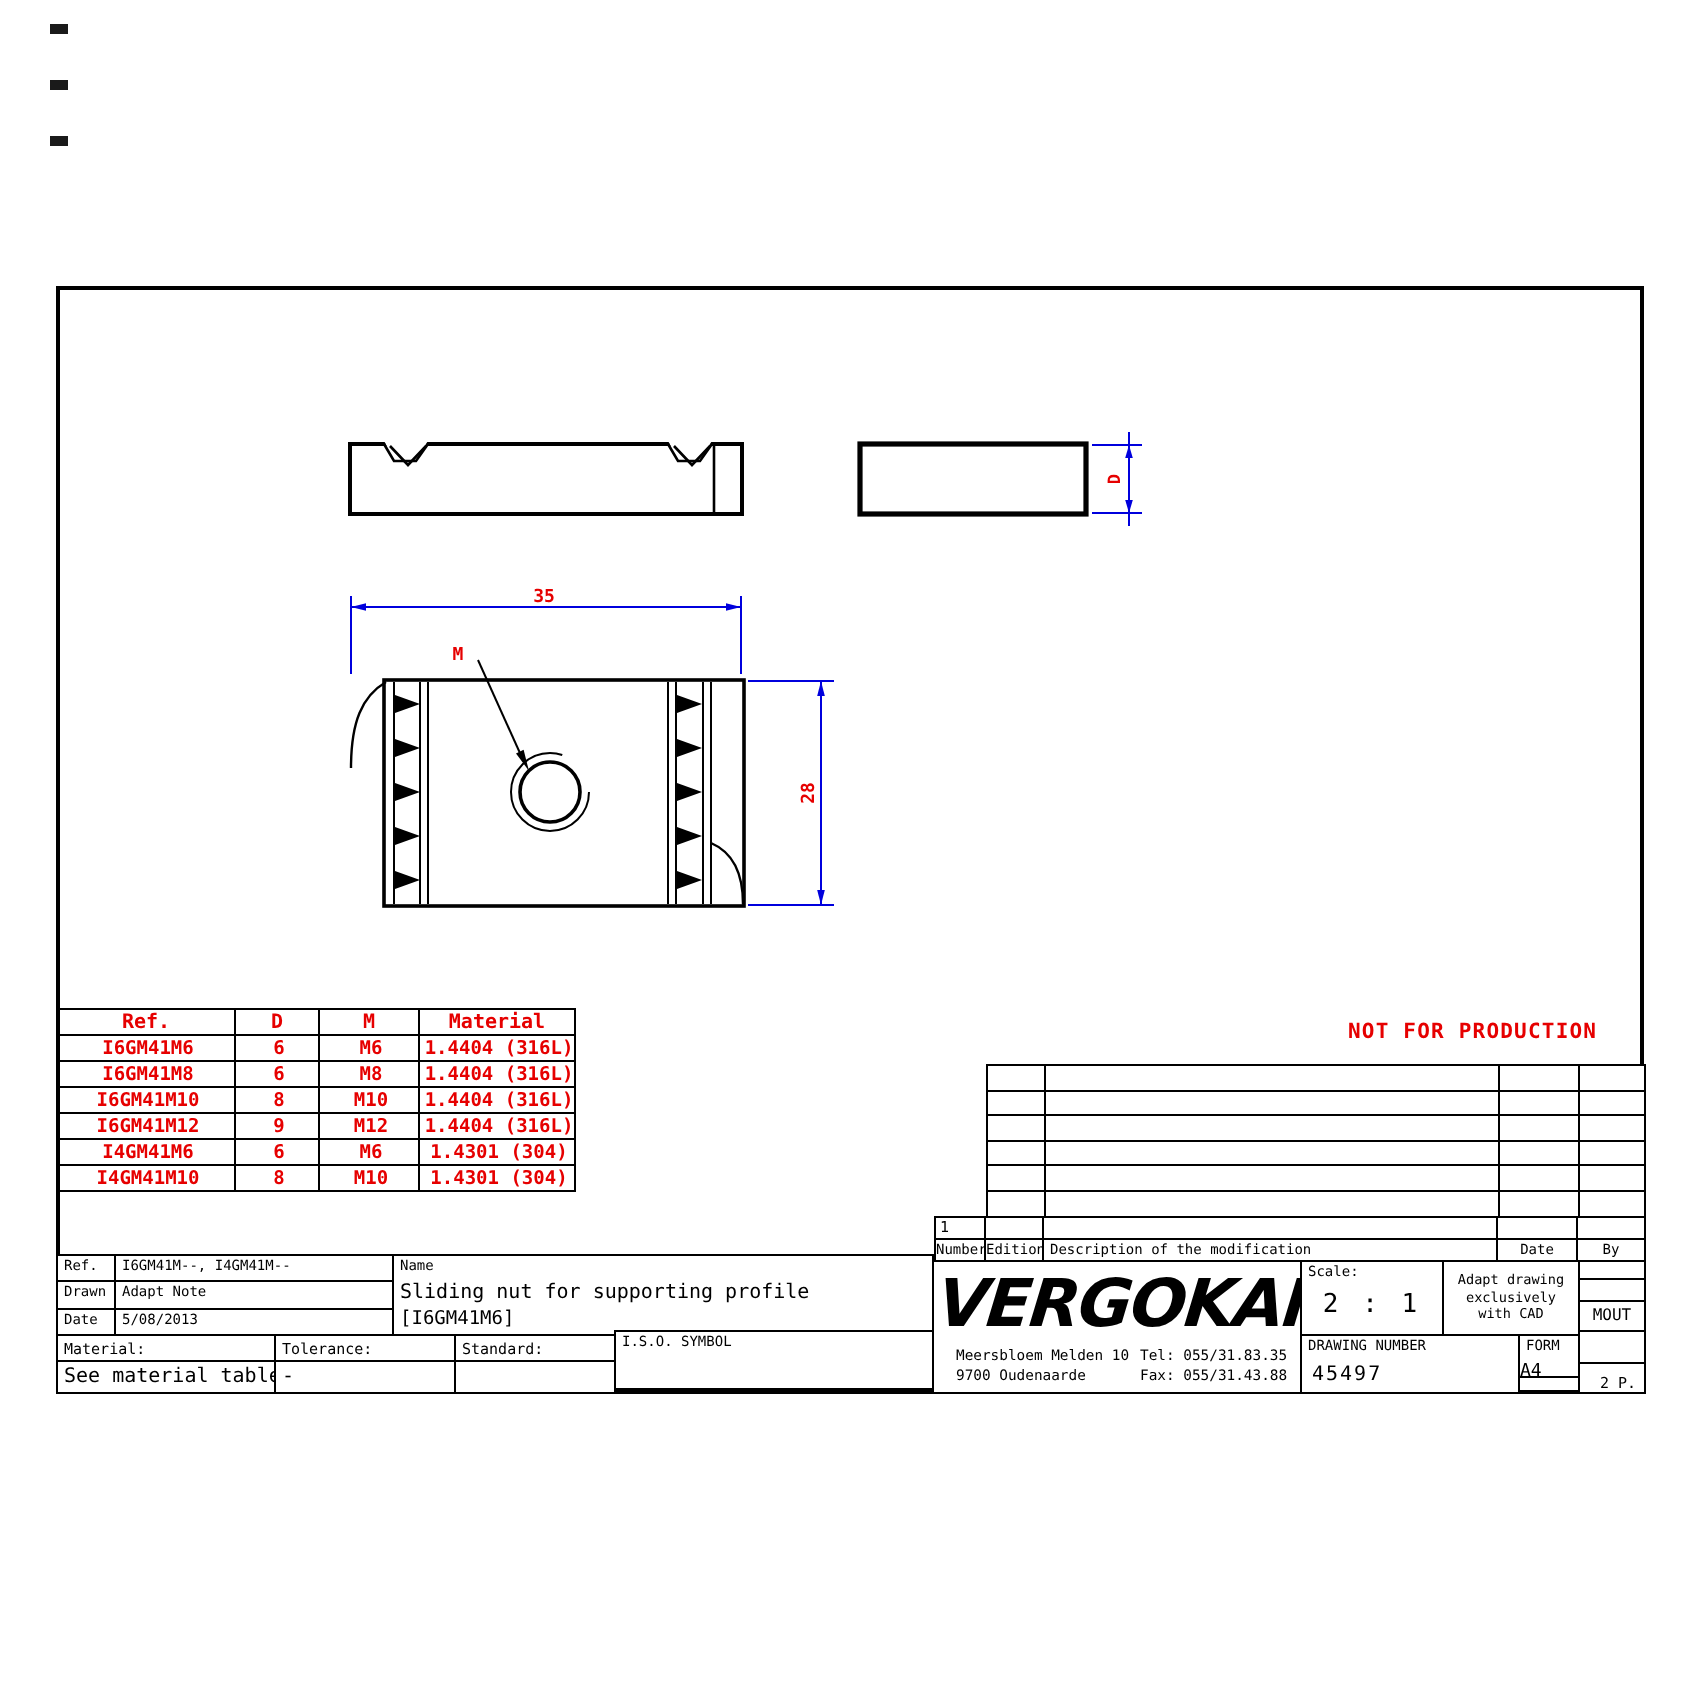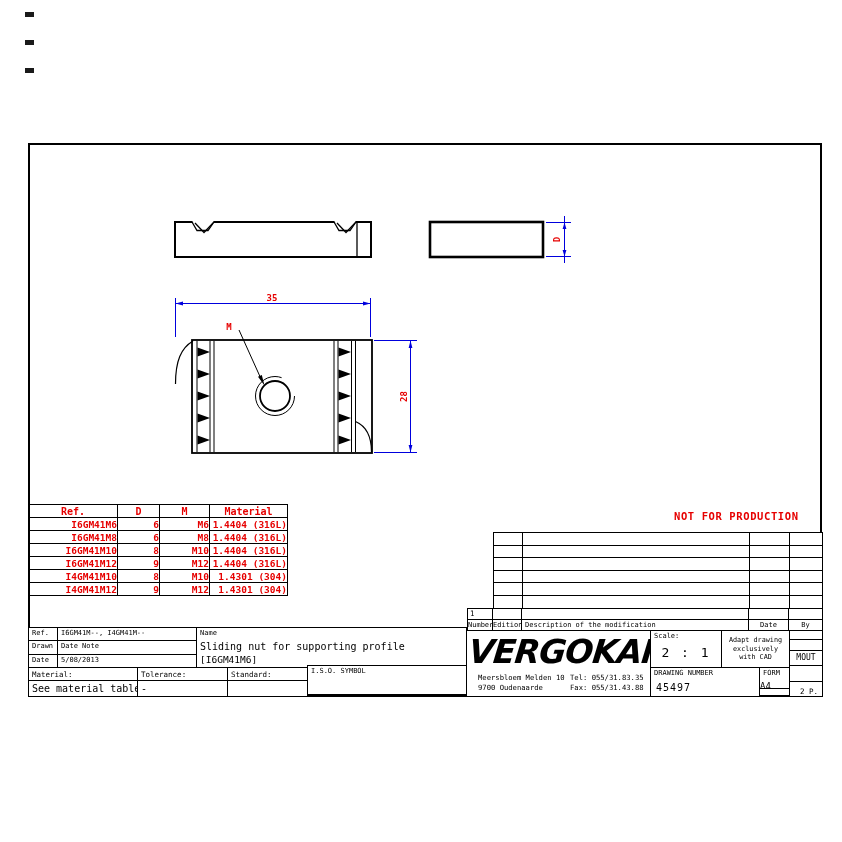--- a/index.html
+++ b/index.html
@@ -11,21 +11,21 @@
           padding:1px 0 0 3px;box-sizing:border-box;white-space:nowrap;}
   .subval{font-size:10px;line-height:10px;padding:3px 0 0 3px;white-space:nowrap;}
   .mark{position:absolute;left:25px;width:9px;height:5px;background:#1a1a1a;}
   #frame{position:absolute;left:28px;top:143px;width:794px;height:554px;
          border:2px solid #000;box-sizing:border-box;}
   #notprod{position:absolute;left:674px;top:510px;font-size:10.5px;font-weight:bold;
            letter-spacing:0.6px;color:#e60000;white-space:nowrap;}
   
   #parts-table{position:absolute;left:28px;top:504px;border-collapse:collapse;table-layout:fixed;width:259px;}
   #parts-table th,#parts-table td{border:1px solid #000;height:12px;line-height:11px;
-    font-size:9.5px;font-weight:bold;color:#e60000;padding:0 0 0 2px;text-align:right;
+    font-size:9.5px;font-weight:bold;color:#e60000;padding:0 0 0 2px;text-align:center;
     overflow:hidden;white-space:nowrap;}
   #parts-table th{text-align:center;font-size:10px;padding:0;}
   
   #rev-upper{position:absolute;left:493px;top:532px;width:330px;height:77px;
     border:1px solid #000;box-sizing:border-box;display:grid;
     grid-template-columns:29px 227px 40px 1fr;grid-auto-rows:1fr;background:#fff;}
   .ru{border-right:1px solid #000;border-bottom:1px solid #000;}
   .ru.nr{border-right:none;} .ru.nb{border-bottom:none;}
   #rev-num,#rev-head{position:absolute;left:467px;width:356px;border:1px solid #000;
     box-sizing:border-box;display:grid;grid-template-columns:25px 29px 227px 40px 1fr;background:#fff;}
@@ -188,29 +188,29 @@
           <td>M10</td>
           <td>1.4404 (316L)</td>
         </tr>
         <tr>
           <td>I6GM41M12</td>
           <td>9</td>
           <td>M12</td>
           <td>1.4404 (316L)</td>
         </tr>
         <tr>
+          <td>I4GM41M6</td>
+          <td>6</td>
+          <td>M6</td>
+          <td>1.4301 (304)</td>
+        </tr>
+        <tr>
           <td>I4GM41M10</td>
           <td>8</td>
           <td>M10</td>
-          <td>1.4301 (304)</td>
-        </tr>
-        <tr>
-          <td>I4GM41M12</td>
-          <td>9</td>
-          <td>M12</td>
           <td>1.4301 (304)</td>
         </tr>
       </tbody>
   </table>
 
   <div id="notprod">NOT FOR PRODUCTION</div>
 
   <div id="rev-upper">
       <div class="ru"></div>
       <div class="ru"></div>
@@ -248,21 +248,21 @@
     <div class="rh">Number</div>
     <div class="rh">Edition</div>
     <div class="rh left">Description of the modification</div>
     <div class="rh">Date</div>
     <div class="rh">By</div>
   </div>
 
   <div class="c lbl-top" style="left:28px;top:627px;width:30px;height:14px">Ref.</div>
   <div class="c lbl-top" style="left:57px;top:627px;width:140px;height:14px">I6GM41M--, I4GM41M--</div>
   <div class="c lbl-top" style="left:28px;top:640px;width:34px;height:15px">Drawn</div>
-  <div class="c lbl-top" style="left:57px;top:640px;width:140px;height:15px">Date Note</div>
+  <div class="c lbl-top" style="left:57px;top:640px;width:140px;height:15px">Adapt Note</div>
   <div class="c lbl-top" style="left:28px;top:654px;width:30px;height:14px">Date</div>
   <div class="c lbl-top" style="left:57px;top:654px;width:140px;height:14px">5/08/2013</div>
 
   <div class="c" style="left:196px;top:627px;width:271px;height:41px">
     <div class="lbl-top">Name</div>
     <div class="part-name">Sliding nut for supporting profile</div>
     <div class="part-ref">[I6GM41M6]</div>
   </div>
 
   <div class="c" style="left:28px;top:667px;width:110px;height:30px">

